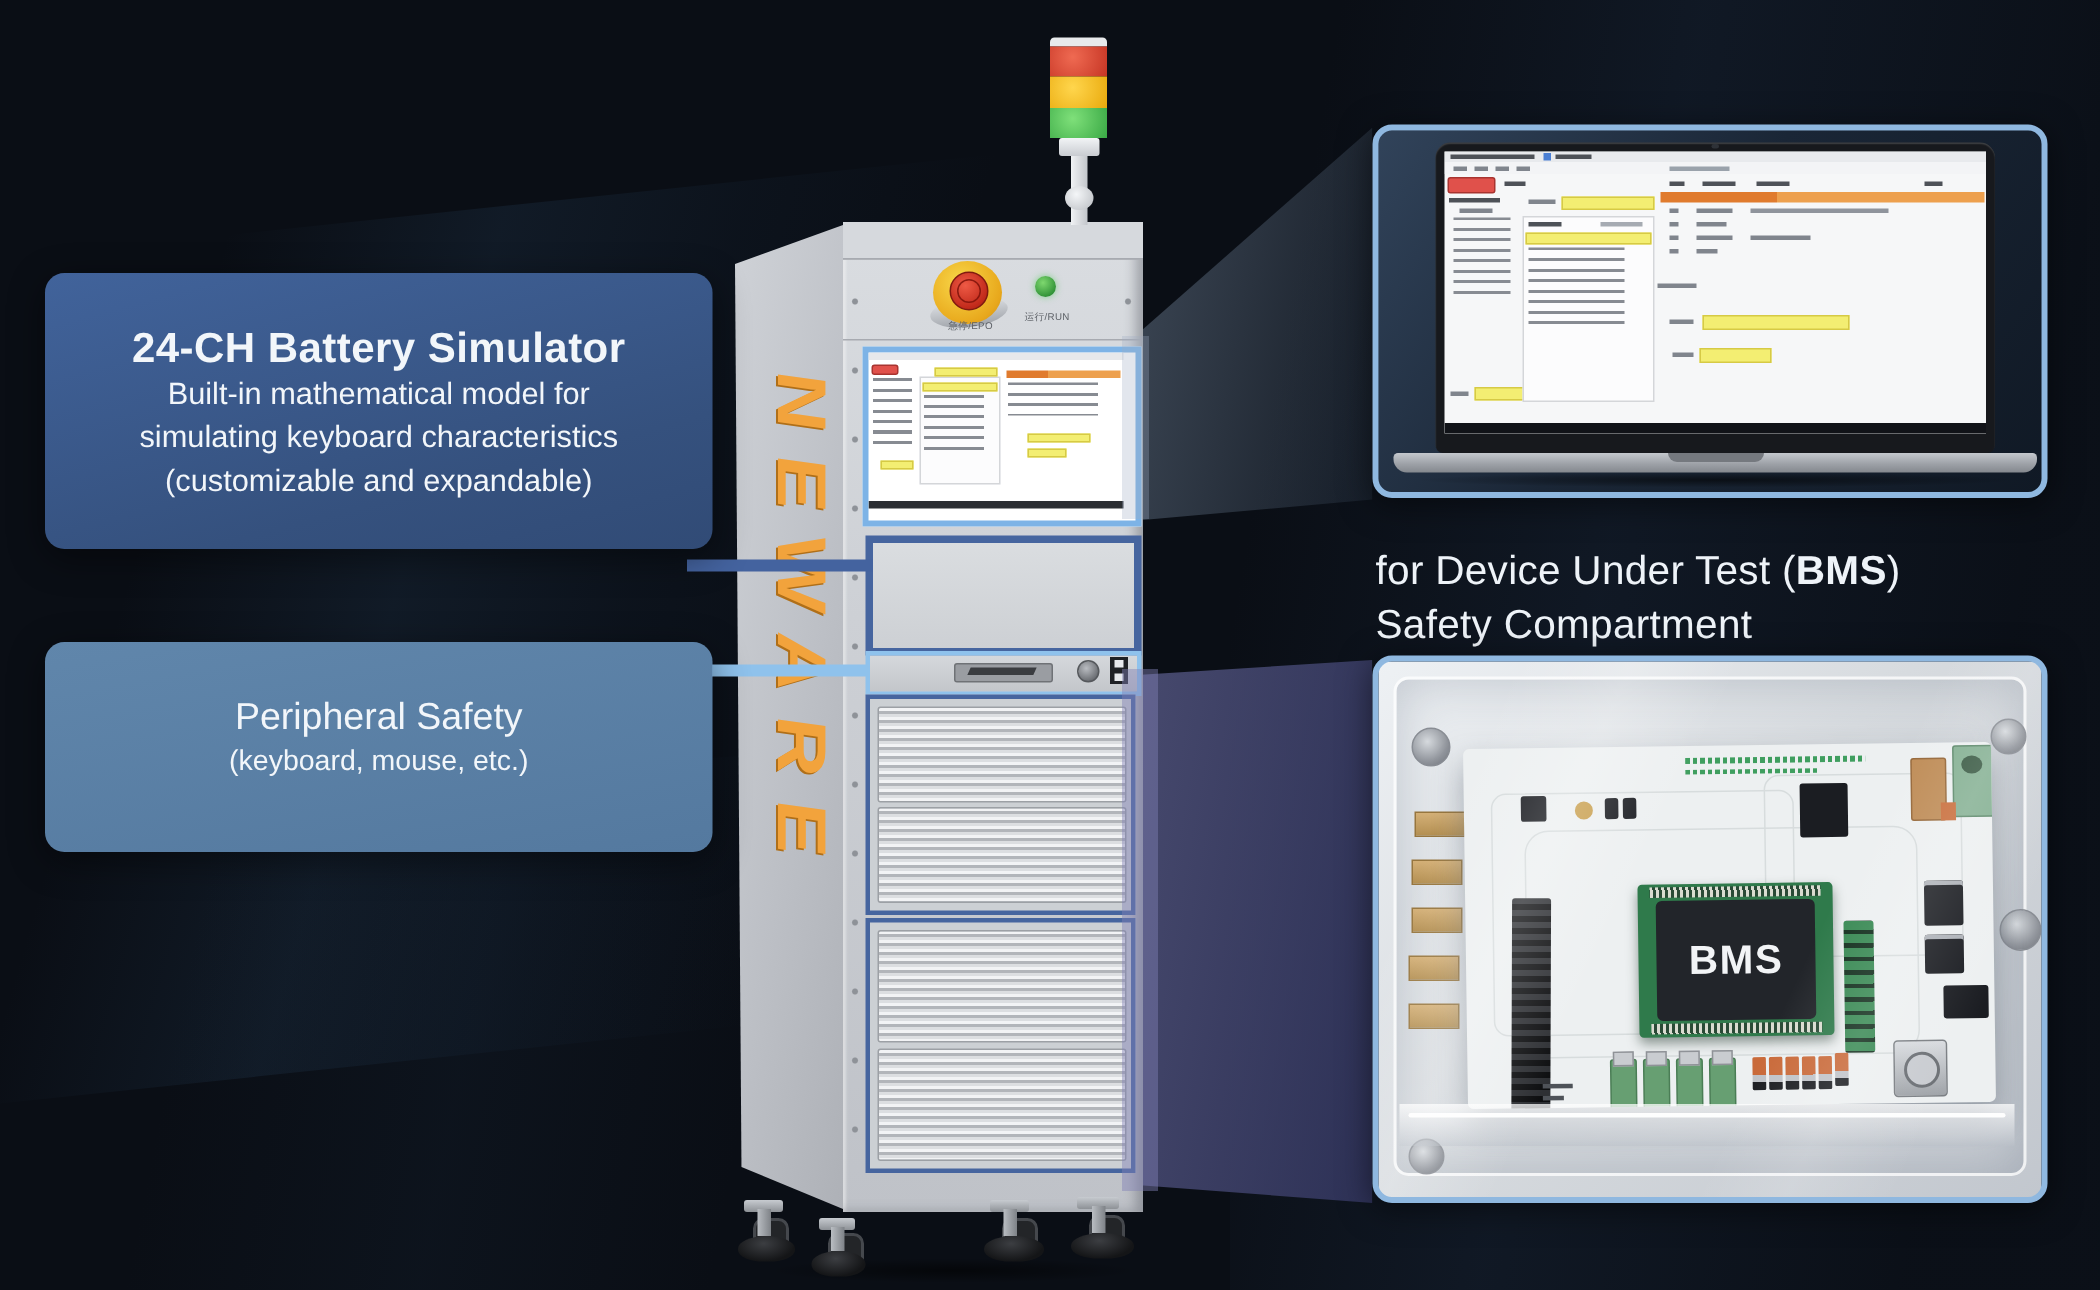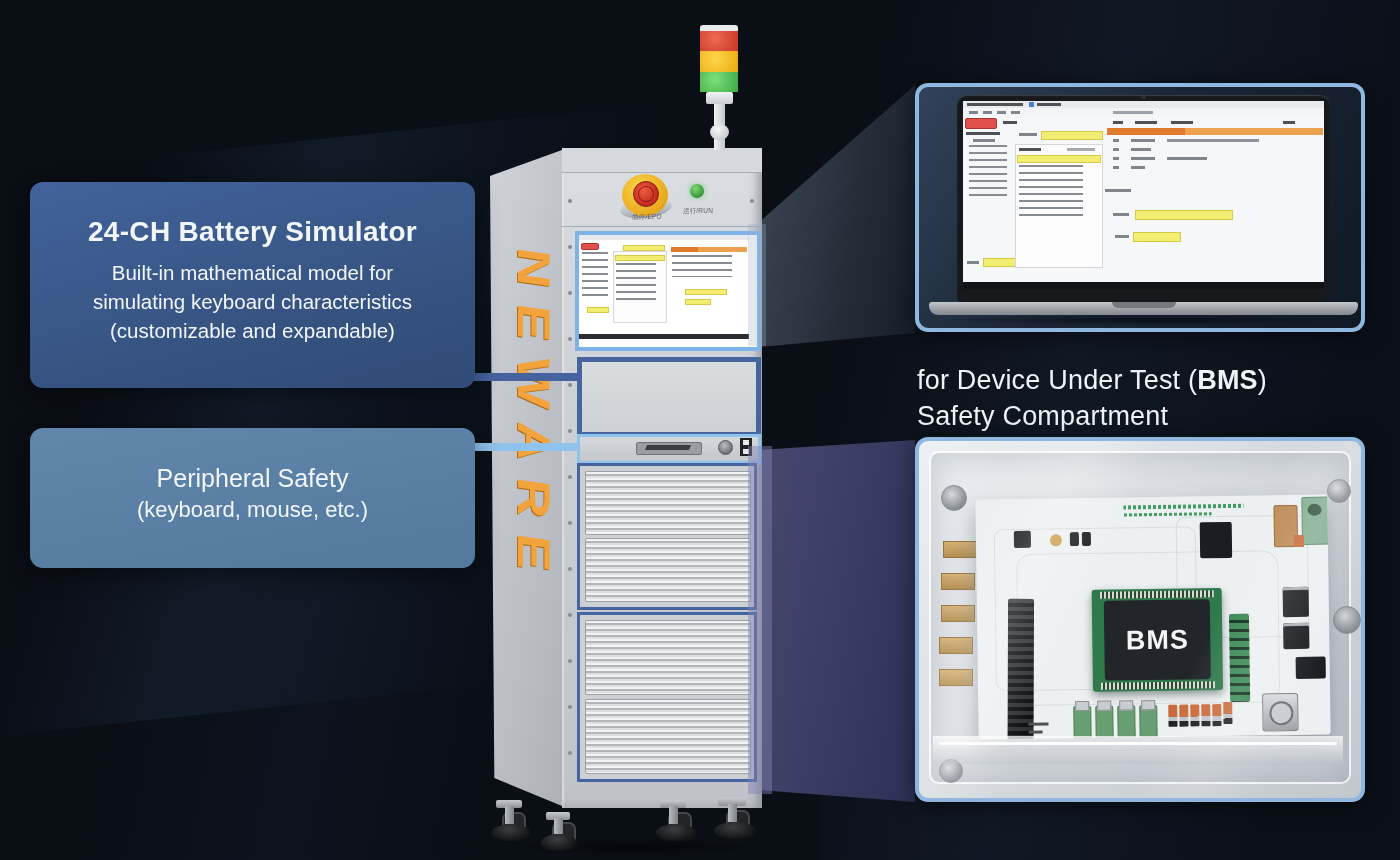--- a/index.html
+++ b/index.html
@@ -25,28 +25,28 @@
     background:linear-gradient(100deg,rgba(108,110,164,.62),rgba(52,55,98,.82));}
   .beam-rackedge-top{left:748px;top:224px;width:18px;height:122px;background:rgba(158,173,196,.30);}
   .beam-rackedge-bottom{left:748px;top:446px;width:24px;height:348px;background:rgba(128,128,182,.45);}
 
   
   .line-dark{left:458px;top:373px;width:124px;height:8px;background:#44639f;}
   .line-light{left:458px;top:443px;width:120px;height:8px;background:#8fc2ec;}
 
   
   .cbox{border-radius:13px;color:#f2f6fa;text-align:center;box-shadow:0 6px 24px rgba(0,0,0,.45);}
-  .cbox1{left:30px;top:182px;width:445px;height:206px;
+  .cbox1{left:30px;top:182px;width:445px;height:184px;
     background:linear-gradient(165deg,#41639b 0%,#35517e 70%,#314b76 100%);}
   .cbox2{left:30px;top:428px;width:445px;height:140px;
     background:linear-gradient(170deg,#6086ab 0%,#54799f 100%);}
   .cbox1-title{margin-top:34px;font-size:28px;font-weight:700;letter-spacing:.3px;}
-  .cbox-desc{margin-top:10px;font-size:20.5px;line-height:29px;font-weight:400;}
+  .cbox-desc{font-size:20.5px;line-height:29px;font-weight:400;}
   .cbox2-title{margin-top:36px;font-size:25px;}
-  .cbox2-sub{margin-top:4px;font-size:22px;}
+  .cbox2-sub{margin-top:4px;font-size:19px;}
 
   
   .rhead{color:#eef3f8;font-size:27px;letter-spacing:.2px;}
   .rhead b{font-weight:700;}
 
   
   .rpanel{border:4px solid #8fb8e0;border-radius:13px;box-shadow:0 4px 22px rgba(0,0,0,.5);}
   .panel-host{left:915px;top:83px;width:442px;height:241px;
     background:linear-gradient(125deg,#31435a 0%,#1a2636 45%,#101925 100%);}
   .panel-bms{left:915px;top:437px;width:442px;height:357px;overflow:hidden;

